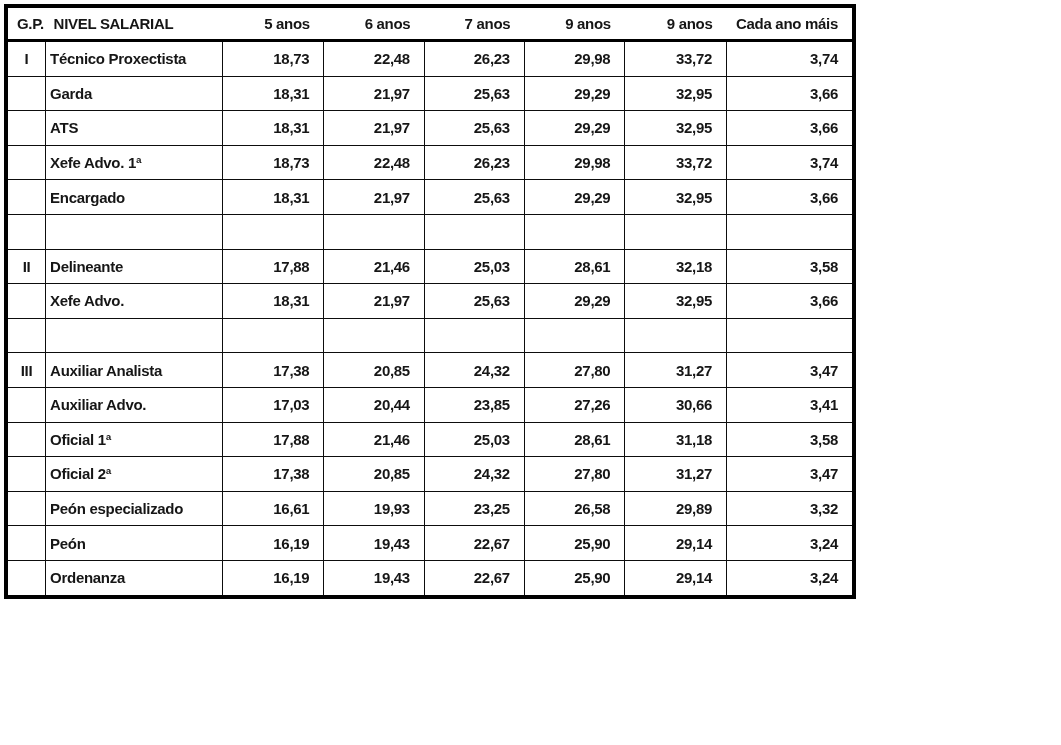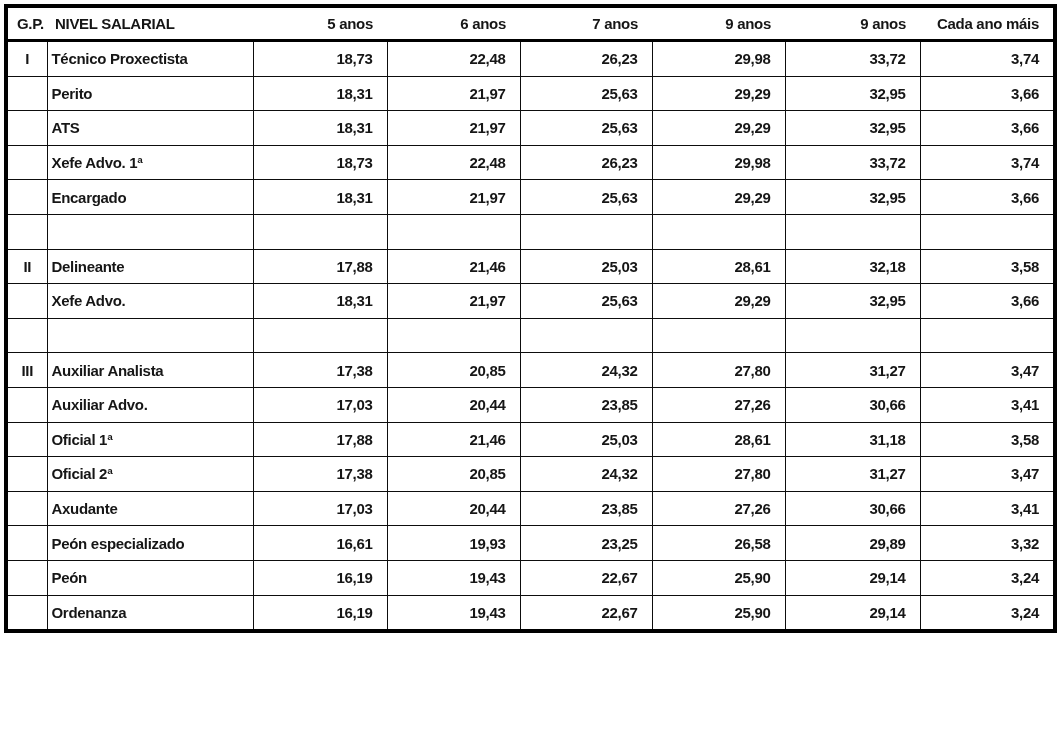--- a/index.html
+++ b/index.html
@@ -2,21 +2,21 @@
 <html><head>
 <meta charset="utf-8">
 <style>
   html, body {
     margin: 0;
     padding: 0;
     background: #ffffff;
   }
   .page {
     position: relative;
-    width: 1061px;
+    width: 856px;
     height: 745px;
     background: #ffffff;
     font-family: "Liberation Sans", sans-serif;
     overflow: hidden;
   }
   table.salary-table {
     position: absolute;
     left: 4px;
     top: 4px;
     border-collapse: collapse;
@@ -86,21 +86,21 @@
           <td class="col-nivel">Técnico Proxectista</td>
           <td class="col-y5">18,73</td>
           <td class="col-y6">22,48</td>
           <td class="col-y7">26,23</td>
           <td class="col-y8">29,98</td>
           <td class="col-y9">33,72</td>
           <td class="col-extra">3,74</td>
         </tr>
         <tr>
           <td class="col-gp"></td>
-          <td class="col-nivel">Perito</td>
+          <td class="col-nivel">Garda</td>
           <td class="col-y5">18,31</td>
           <td class="col-y6">21,97</td>
           <td class="col-y7">25,63</td>
           <td class="col-y8">29,29</td>
           <td class="col-y9">32,95</td>
           <td class="col-extra">3,66</td>
         </tr>
         <tr>
           <td class="col-gp"></td>
           <td class="col-nivel">ATS</td>
@@ -206,30 +206,20 @@
           <td class="col-nivel">Oficial 2ª</td>
           <td class="col-y5">17,38</td>
           <td class="col-y6">20,85</td>
           <td class="col-y7">24,32</td>
           <td class="col-y8">27,80</td>
           <td class="col-y9">31,27</td>
           <td class="col-extra">3,47</td>
         </tr>
         <tr>
           <td class="col-gp"></td>
-          <td class="col-nivel">Axudante</td>
-          <td class="col-y5">17,03</td>
-          <td class="col-y6">20,44</td>
-          <td class="col-y7">23,85</td>
-          <td class="col-y8">27,26</td>
-          <td class="col-y9">30,66</td>
-          <td class="col-extra">3,41</td>
-        </tr>
-        <tr>
-          <td class="col-gp"></td>
           <td class="col-nivel">Peón especializado</td>
           <td class="col-y5">16,61</td>
           <td class="col-y6">19,93</td>
           <td class="col-y7">23,25</td>
           <td class="col-y8">26,58</td>
           <td class="col-y9">29,89</td>
           <td class="col-extra">3,32</td>
         </tr>
         <tr>
           <td class="col-gp"></td>

